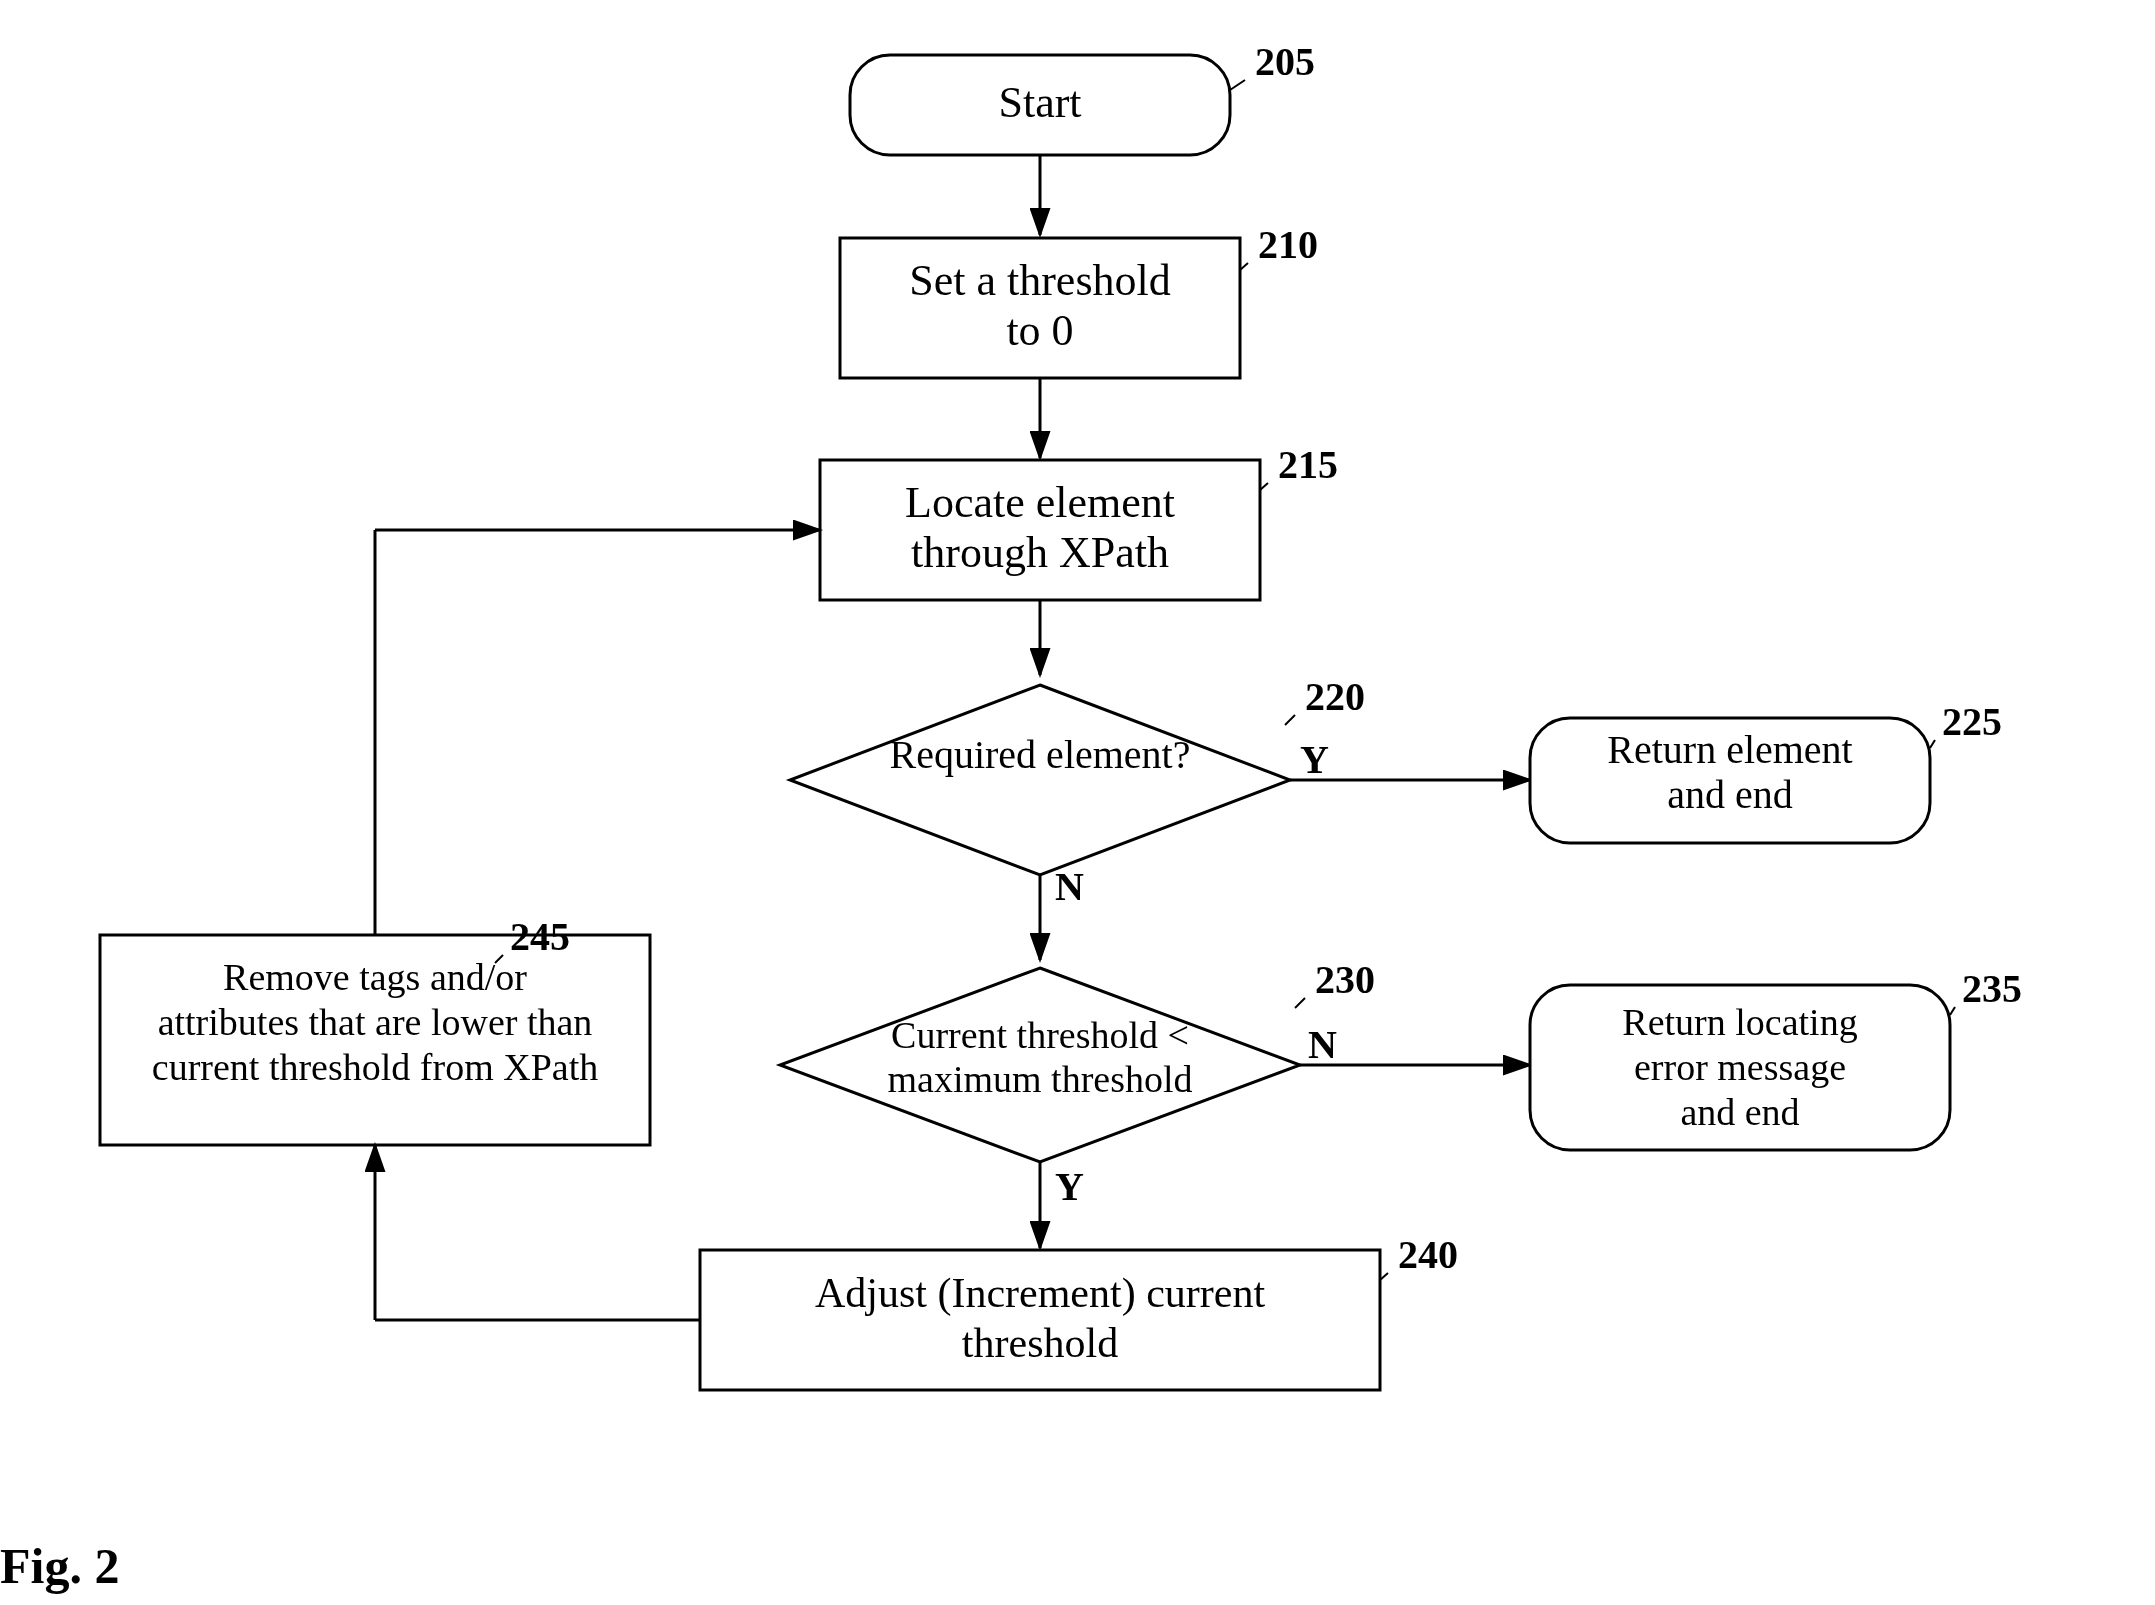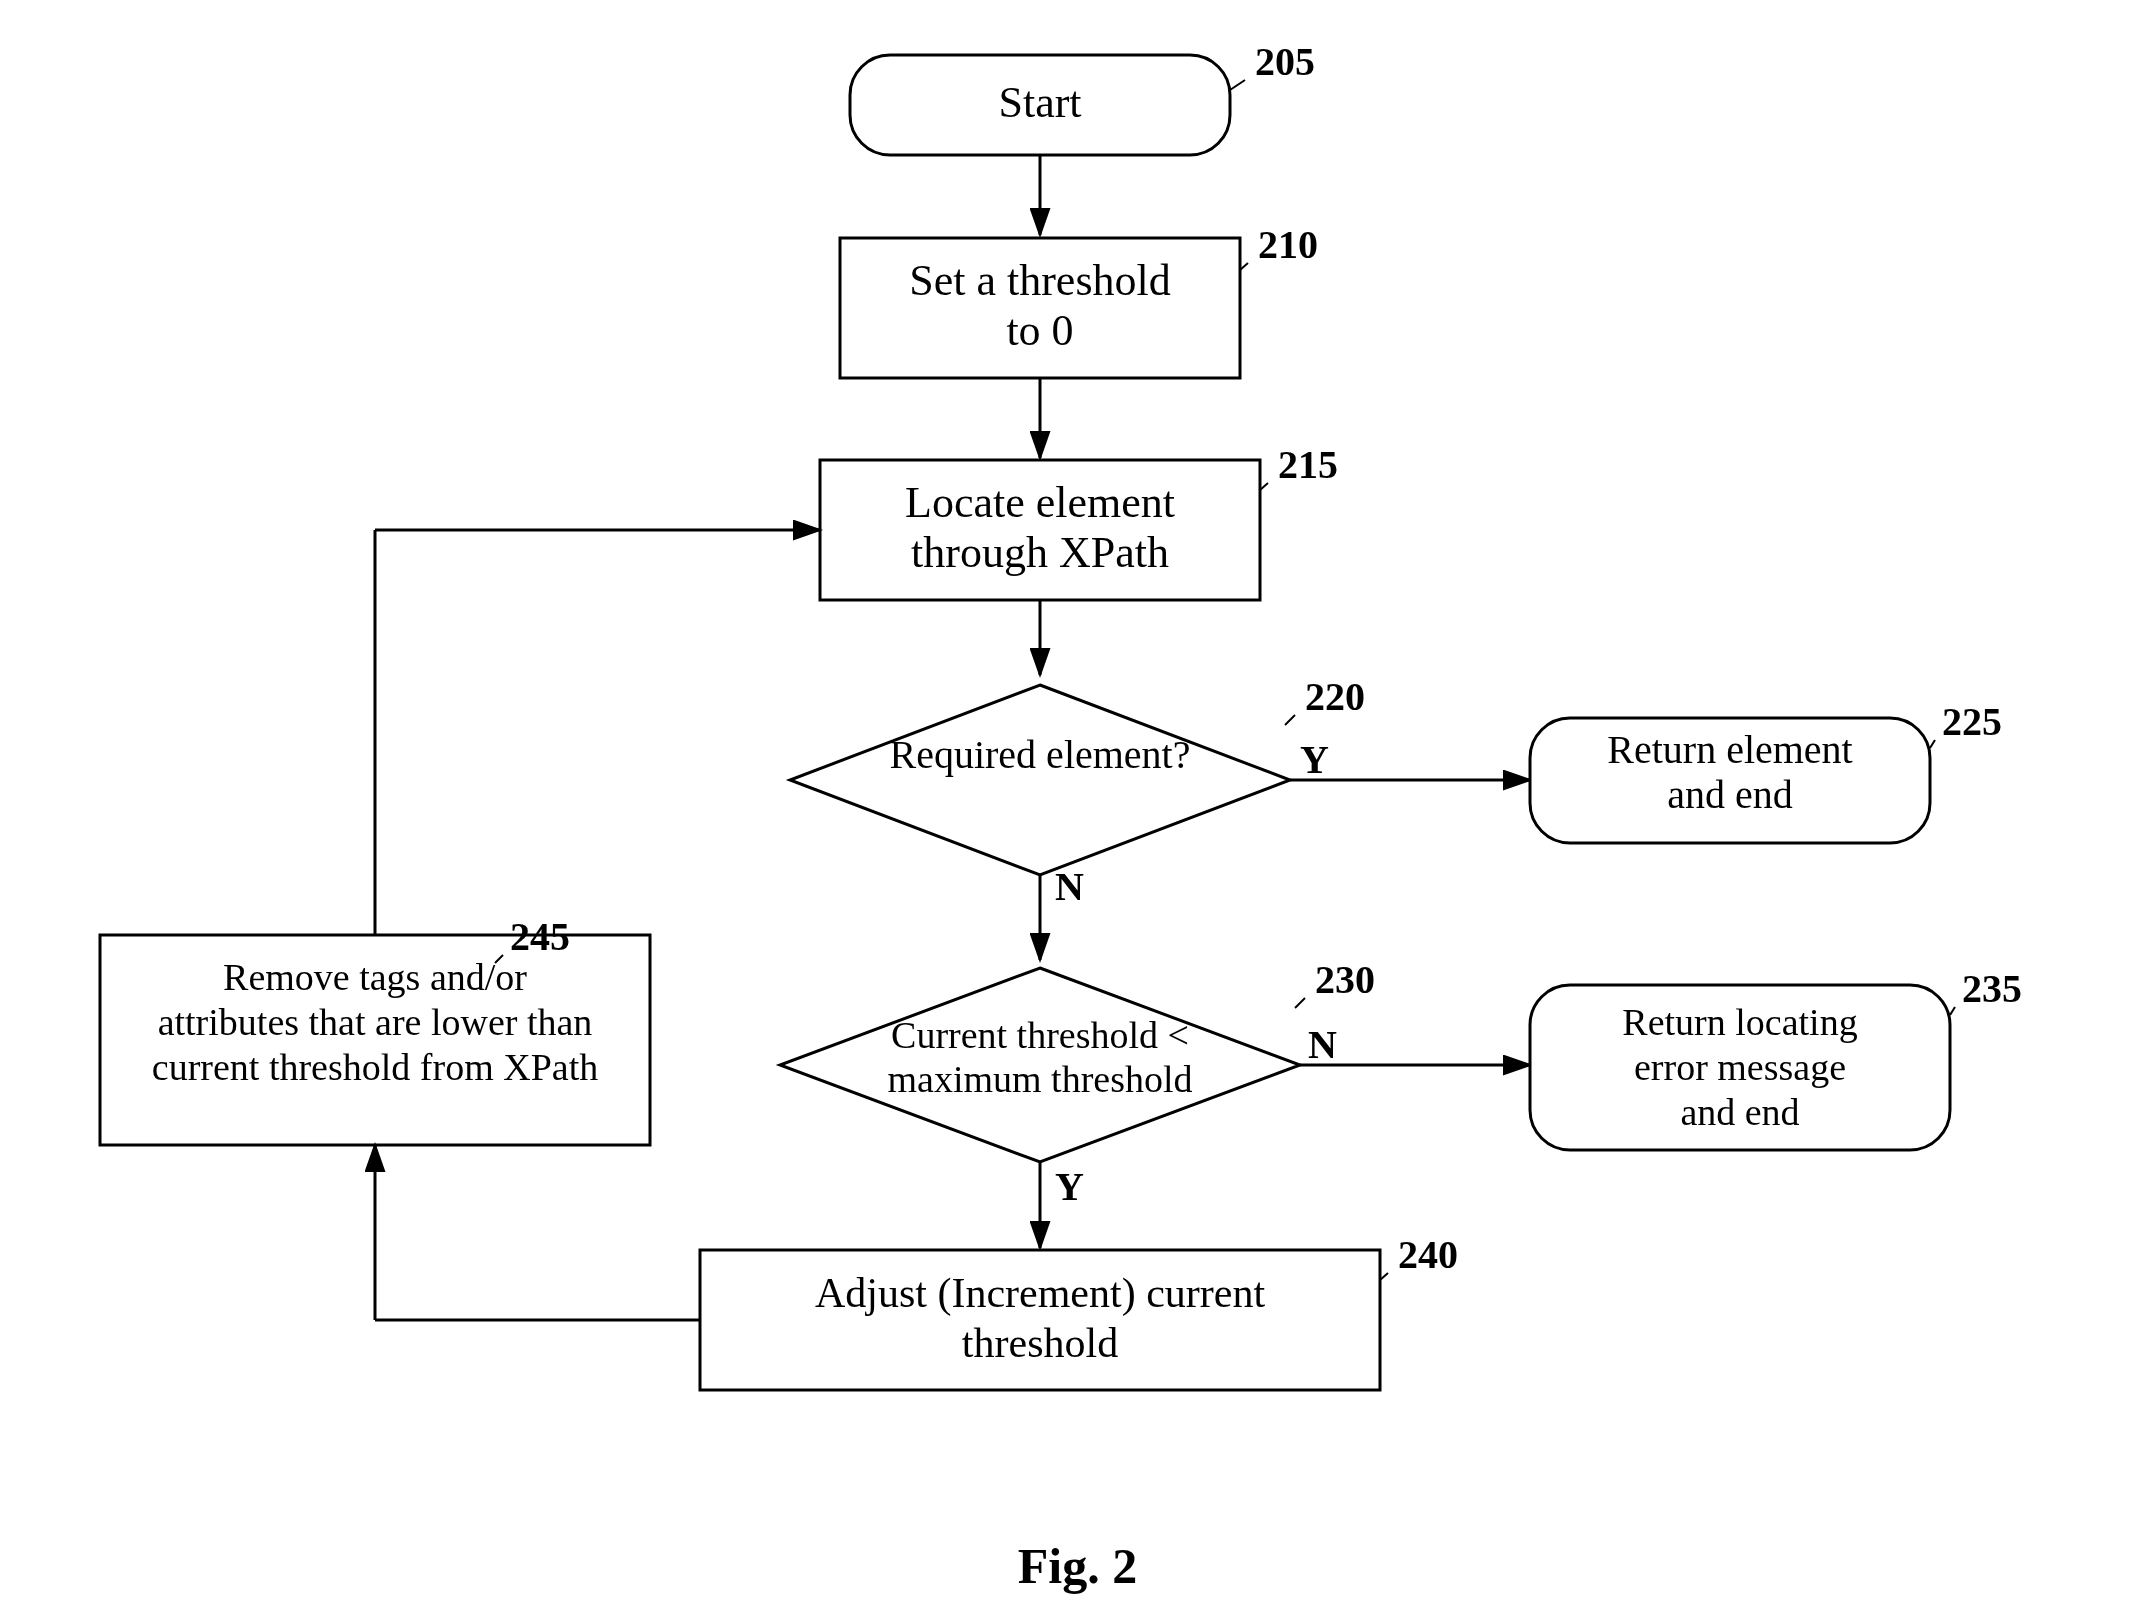--- a/index.html
+++ b/index.html
@@ -129,15 +129,15 @@
 
     <line x1="700" y1="1320" x2="375" y2="1320" stroke="black" stroke-width="3"></line>
     <line x1="375" y1="1320" x2="375" y2="1145" stroke="black" stroke-width="3" marker-end="url(#arrow)"></line>
 
     <line x1="375" y1="935" x2="375" y2="530" stroke="black" stroke-width="3"></line>
     <line x1="375" y1="530" x2="820" y2="530" stroke="black" stroke-width="3" marker-end="url(#arrow)"></line>
 
   </svg>
 </div>
 
-<div class="fig-caption" style="position:absolute; bottom:10px; width:100%; text-align:center; font-size:50px; font-weight:bold; font-family:'Times New Roman', serif;margin-top:6px;">
+<div class="fig-caption" style="position:absolute; bottom:10px; width:100%; text-align:left; font-size:50px; font-weight:bold; font-family:'Times New Roman', serif;margin-top:6px;">
   <span>Fig. 2</span>
 </div>
 
 </body></html>

